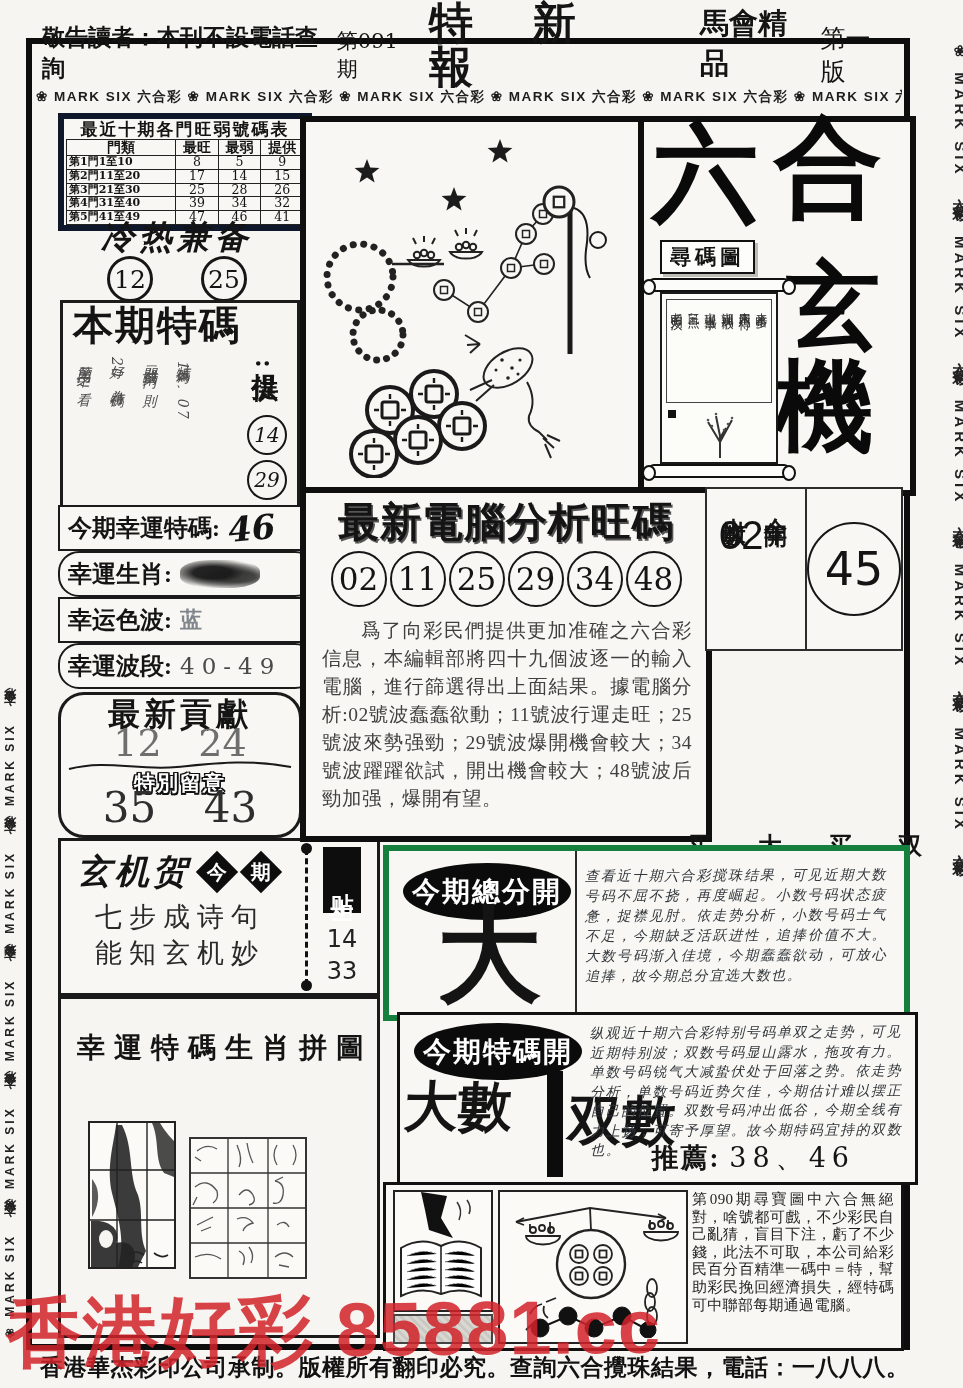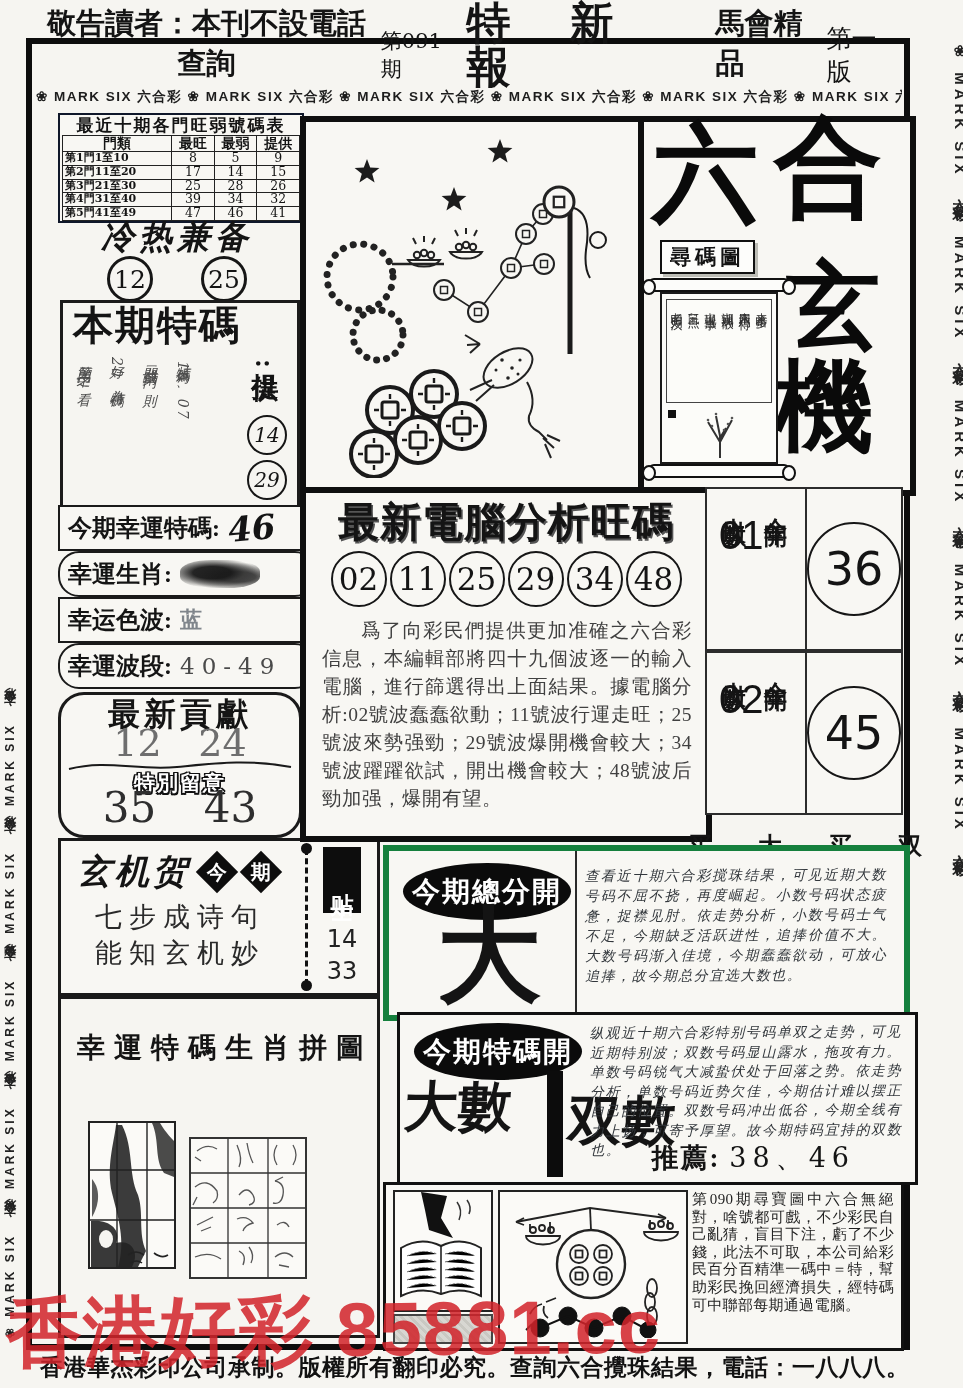--- a/index.html
+++ b/index.html
@@ -12,27 +12,27 @@
          font-family:"Liberation Sans",sans-serif;font-weight:bold;}
   .strip-left{left:2px;top:44px;width:25px;height:1296px;font-size:12px;letter-spacing:3px;
               writing-mode:vertical-rl;transform:rotate(180deg);}
   .strip-right{left:913px;top:42px;width:48px;height:1312px;font-size:15px;letter-spacing:4px;
                writing-mode:vertical-rl;text-align:left;padding-left:8px;}
   .marksix-row{position:absolute;left:36px;top:88px;width:866px;height:24px;
                font-family:"Liberation Sans",sans-serif;font-weight:bold;font-size:13.5px;
                letter-spacing:1.5px;white-space:nowrap;overflow:hidden;color:#1d1d1d;}
   
   .header{position:absolute;left:42px;top:44px;width:858px;height:46px;display:flex;align-items:flex-end;gap:10px;}
-  .h-notice{font-size:29px;font-weight:bold;padding-bottom:6px;text-align:center;}
+  .h-notice{font-size:23px;font-weight:bold;padding-bottom:6px;}
   .h-issue{font-family:"DejaVu Serif",serif;font-size:21px;padding-bottom:7px;}
   .h-title{font-size:44px;font-weight:900;letter-spacing:24px;margin-left:4px;line-height:1;}
   .h-sub{font-size:29px;font-weight:bold;padding-bottom:6px;}
   .h-edition{font-size:25px;margin-left:auto;padding-bottom:2px;margin-right:8px;}
   
-  .tbl-box{left:58px;top:113px;width:238px;height:104px;border:2px solid #0f172a;background:#f8f7f3;padding:1px 2px;}
+  .tbl-box{left:58px;top:113px;width:238px;height:104px;border:6px solid #0f172a;background:#f8f7f3;padding:1px 2px;}
   .tbl-title{font-size:17px;font-weight:bold;letter-spacing:2px;text-align:center;line-height:19px;}
   table.hot{border-collapse:collapse;width:100%;}
   table.hot th{font-size:14px;font-weight:bold;border:1px solid #222;padding:0;line-height:15px;}
   table.hot td{font-size:12.5px;border:1px solid #222;padding:0;line-height:12.8px;text-align:center;
                font-family:"DejaVu Serif",serif;}
   table.hot td.c1{font-size:11px;font-weight:bold;text-align:left;padding-left:2px;}
   .coldhot{left:58px;top:220px;width:238px;text-align:center;}
   .coldhot-title{font-size:33px;font-weight:900;font-style:italic;letter-spacing:5px;
                  font-family:"DejaVu Serif",serif;line-height:34px;}
   .coldhot-nums{display:flex;justify-content:center;gap:48px;margin-top:2px;}
@@ -465,32 +465,20 @@
         <span class="circle c52">25</span>
         <span class="circle c52">29</span>
         <span class="circle c52">34</span>
         <span class="circle c52">48</span>
       </div>
     <div class="analysis-para">爲了向彩民們提供更加准確之六合彩信息，本編輯部將四十九個波逐一的輸入電腦，進行篩選得出上面結果。據電腦分析:02號波蠢蠢欲動；11號波行運走旺；25號波來勢强勁；29號波爆開機會較大；34號波躍躍欲試，開出機會較大；48號波后勁加强，爆開有望。</div>
   </div>
 
   <div class="abs freq-col">
 
-      <div class="freq-box">
-        <div class="freq-left">
-          <div class="freq-labels">
-            <span class="v-lbl">出次數</span>
-            <span class="v-lbl">今年開</span>
-          </div>
-          <span class="freq-rank">01</span>
-        </div>
-        <div class="freq-right">
-          <span class="circle c90">36</span>
-        </div>
-      </div>
 
       <div class="freq-box">
         <div class="freq-left">
           <div class="freq-labels">
             <span class="v-lbl">出次數</span>
             <span class="v-lbl">今年開</span>
           </div>
           <span class="freq-rank">02</span>
         </div>
         <div class="freq-right">

